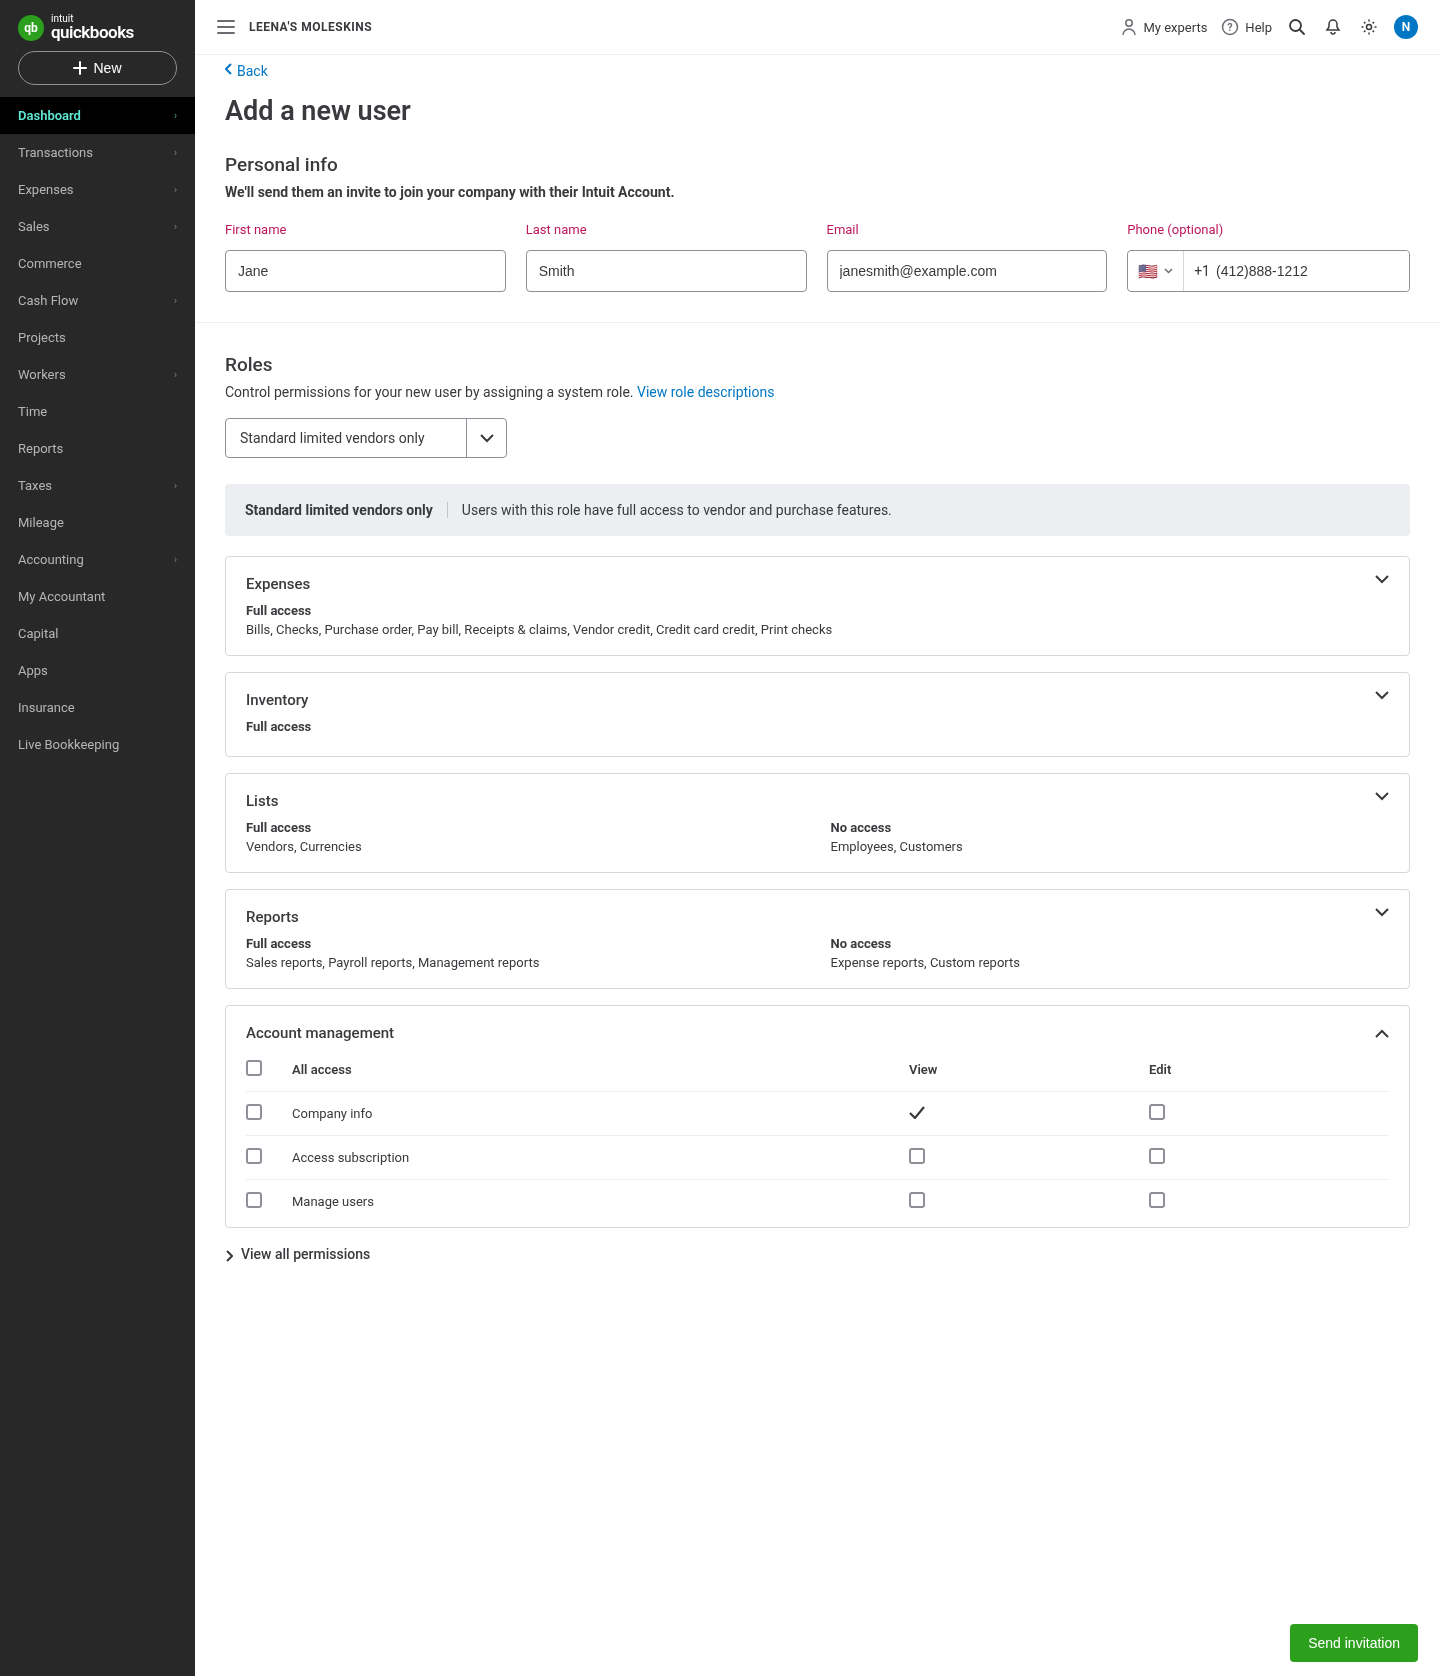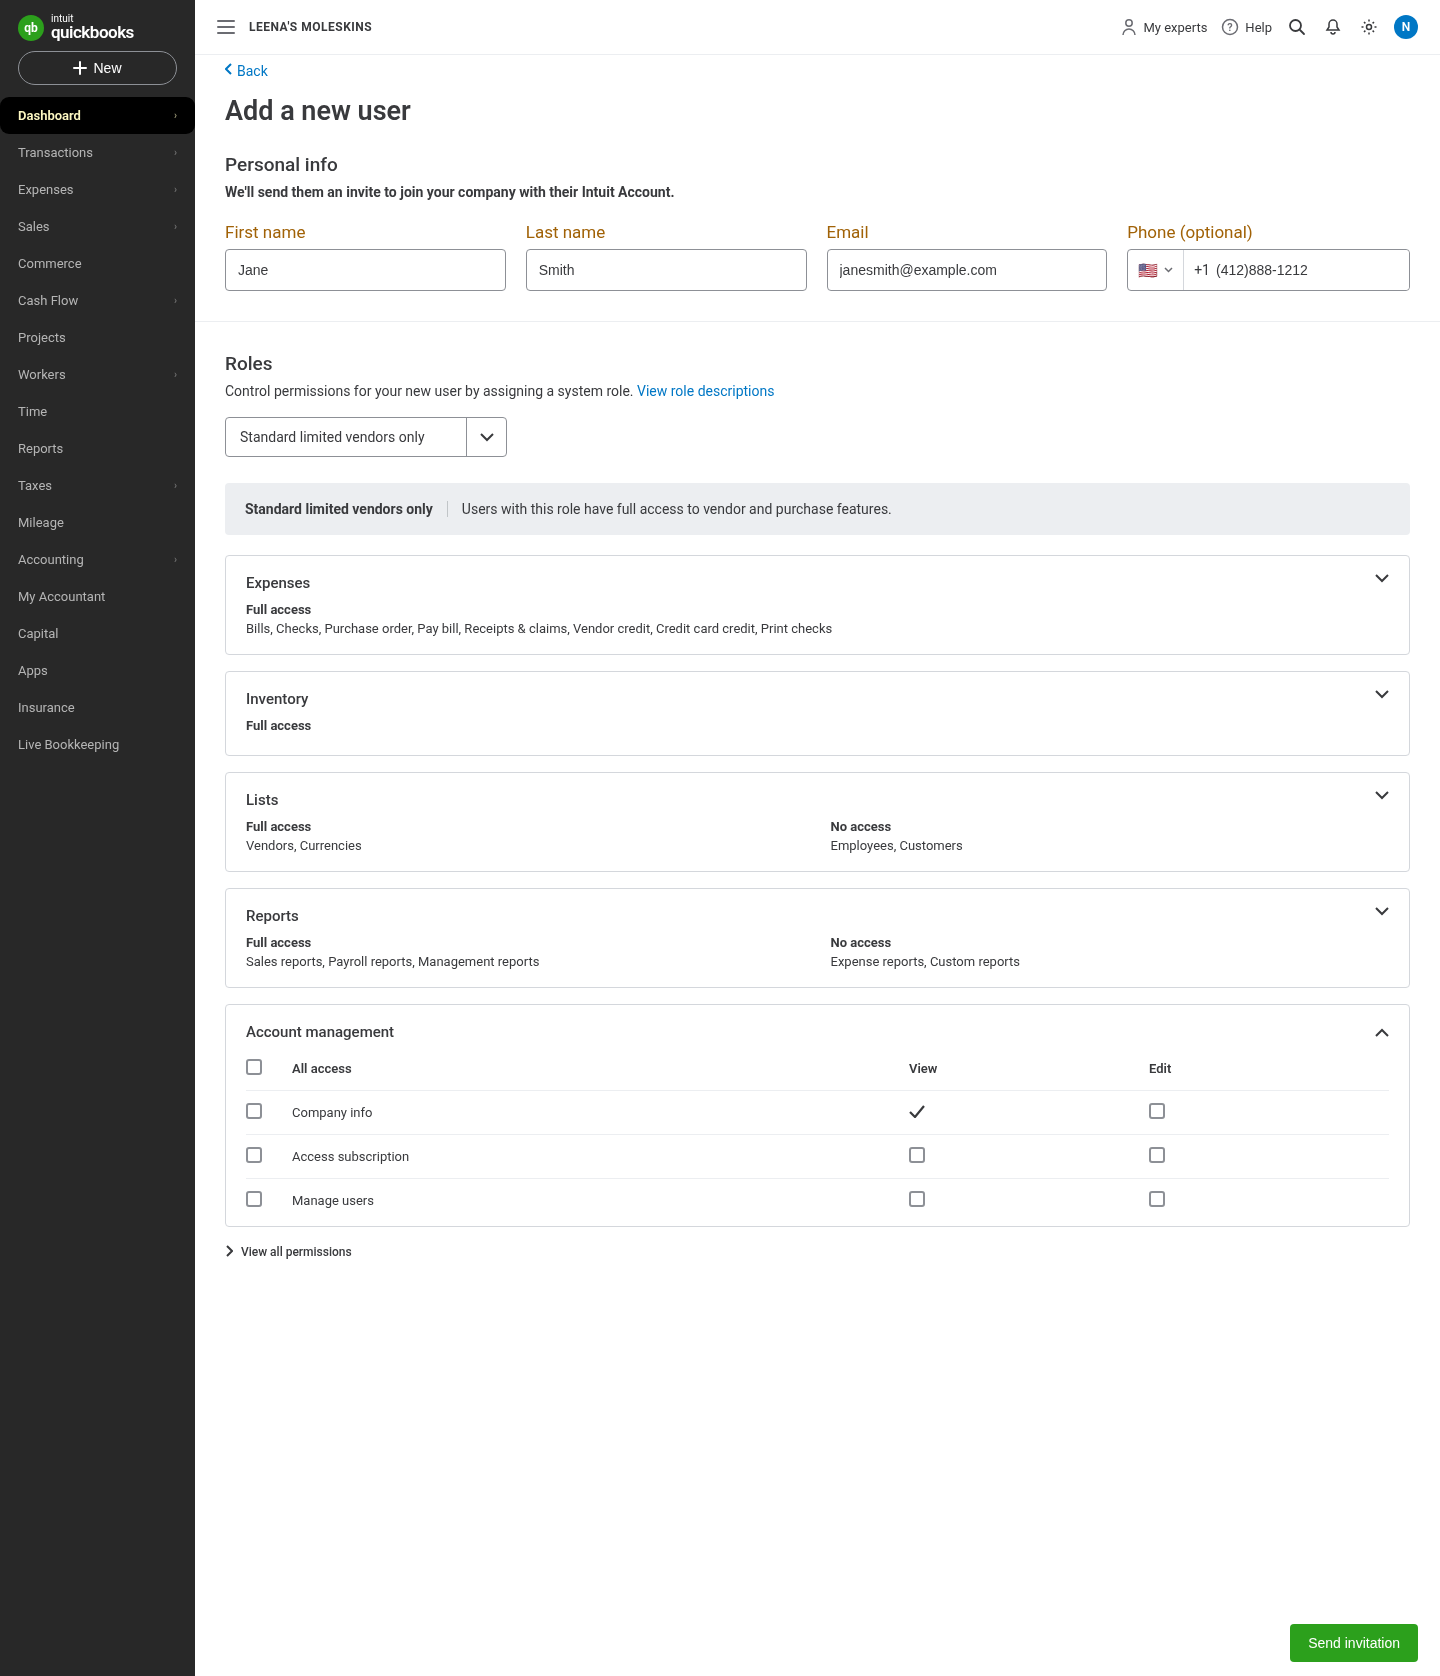--- a/index.html
+++ b/index.html
@@ -10,21 +10,21 @@
 .sidebar { width: 195px; background: #282828; color: #b5b5b5; display: flex; flex-direction: column; }
 .logo-wrap { padding: 14px 18px 10px; }
 .logo { display: flex; align-items: center; gap: 7px; color: #fff; }
 .logo-circle { width: 26px; height: 26px; border-radius: 50%; background: #2ca01c; display:flex;align-items:center;justify-content:center;color:#fff;font-weight:700;font-size:12px; }
 .logo-text { font-size: 10px; line-height: 1; }
 .logo-text .brand { font-size: 17px; font-weight: 600; letter-spacing: -0.5px; }
 .new-btn-wrap { padding: 0 18px 12px; }
 .new-btn { width: 100%; height: 34px; border: 1.5px solid #8d9096; background: transparent; border-radius: 17px; color: #fff; font-size: 14px; font-weight: 500; display:flex; align-items:center; justify-content:center; gap:6px; cursor:pointer; }
 .nav { list-style:none; }
 .nav li { padding: 11px 18px; font-size: 13px; color: #b5b5b5; display:flex; justify-content:space-between; align-items:center; cursor:pointer; }
-.nav li.active { background:#000; color:#fef9c3; font-weight:600;border-radius:9px; }
+.nav li.active { background:#000; color:#5eead4; font-weight:600; }
 .nav li .chev { font-size:10px; opacity:0.6; }
 
 
 .main { flex:1; display:flex; flex-direction:column; }
 .topbar { height: 54px; border-bottom: none; display:flex; align-items:center; padding: 0 22px; gap:14px; }
 .hamburger { width:18px; height:14px; display:flex; flex-direction:column; justify-content:space-between; cursor:pointer; }
 .hamburger span { height:2px; background:#6b6c72; border-radius:1px; }
 .company-name { font-size:12px; font-weight:700; letter-spacing:0.5px; color:#393a3d; }
 .topbar-spacer { flex:1; }
 .topbar-item { display:flex; align-items:center; gap:6px; color:#393a3d; font-size:13px; cursor:pointer; }
@@ -33,21 +33,21 @@
 
 
 .content { padding: 8px 30px 30px; border-top: 1px solid #eceef1; position:relative; min-height: calc(100vh - 54px); }
 .back-link { color:#0077c5; font-size:14px; display:inline-flex; gap:4px; cursor:pointer; margin-bottom:16px; }
 h1.page-title { font-size:27px; font-weight:600; margin-bottom:26px; color:#393a3d; }
 h2.section-title { font-size:19px; font-weight:500; margin-bottom:8px; }
 .section-sub { font-size:14px; color:#393a3d; margin-bottom:22px;font-weight:bold; }
 
 .form-row { display:flex; gap:20px; margin-bottom:30px; }
 .field { flex:1; display:flex; flex-direction:column; }
-.field label { font-size:17px; color:#a16207; margin-bottom:7px; }
+.field label { font-size:13px; color:#be185d; margin-bottom:13px; }
 .field input, .phone-input-wrap { height:42px; border:1px solid #8d9096; border-radius:4px; padding:0 12px; font-size:14px; color:#393a3d; background:#fff; }
 .phone-input-wrap { display:flex; align-items:center; padding:0; }
 .flag-dd { display:flex; align-items:center; gap:6px; padding:0 10px; border-right:1px solid #d4d7dc; height:100%; cursor:pointer; }
 .phone-prefix { padding:0 6px 0 10px; font-size:14px; color:#393a3d; }
 .phone-input-wrap input { border:none; flex:1; height:100%; padding-left:0; }
 
 .divider { border:none; border-top:1px solid #eceef1; margin: 0 -30px 30px; }
 
 .roles-desc { font-size:14px; margin-bottom:18px; }
 .roles-desc a { color:#0077c5; text-decoration:none; cursor:pointer; }
@@ -74,21 +74,21 @@
 .acct-card { border:1px solid #d4d7dc; border-radius:4px; padding:18px 20px 4px; margin-bottom:18px; }
 .acct-head { display:flex; justify-content:space-between; align-items:center; margin-bottom:14px;gap:12px; }
 .acct-title { font-size:15px; font-weight:500; }
 .perm-table { width:100%; }
 .perm-row { display:grid; grid-template-columns: 46px 1fr 240px 240px; align-items:center; padding:12px 0; border-top:1px solid #eceef1; }
 .perm-row.header { font-weight:600; border-top:none; padding-top:4px; }
 .perm-row .col-view, .perm-row .col-edit { text-align:left; }
 .checkbox { width:16px; height:16px; border:2px solid #8d9096; border-radius:3px; display:inline-block; cursor:pointer; background:#fff; }
 .check-icon { display:inline-block; }
 
-.view-all { display:inline-flex; align-items:flex-start; gap:8px; font-size:12px; font-weight:500; cursor:pointer; margin-bottom:40px; }
+.view-all { display:inline-flex; align-items:flex-end; gap:8px; font-size:14px; font-weight:500; cursor:pointer; margin-bottom:40px; }
 
 .footer-bar { position:absolute; bottom:14px; right:22px; }
 .send-btn { background:#2ca01c; color:#fff; border:none; border-radius:4px; height:38px; padding:0 18px; font-size:14px; font-weight:500; cursor:pointer; }
 
 svg { display:block; }
 </style>
 </head>
 <body>
 
 <div class="app">

